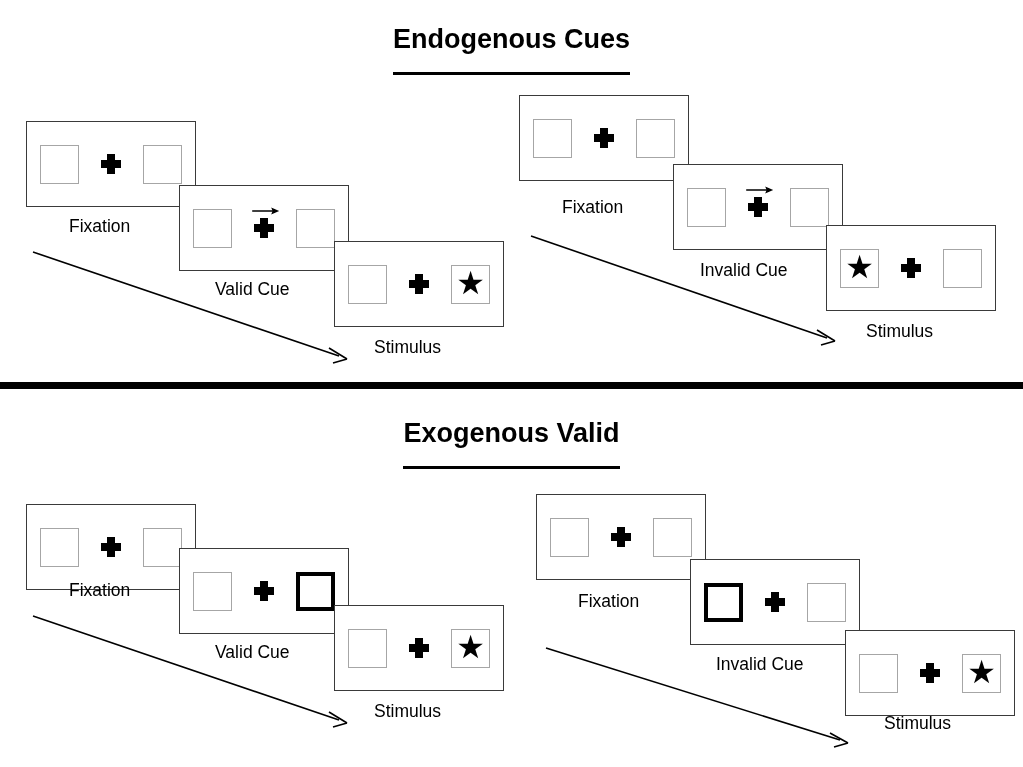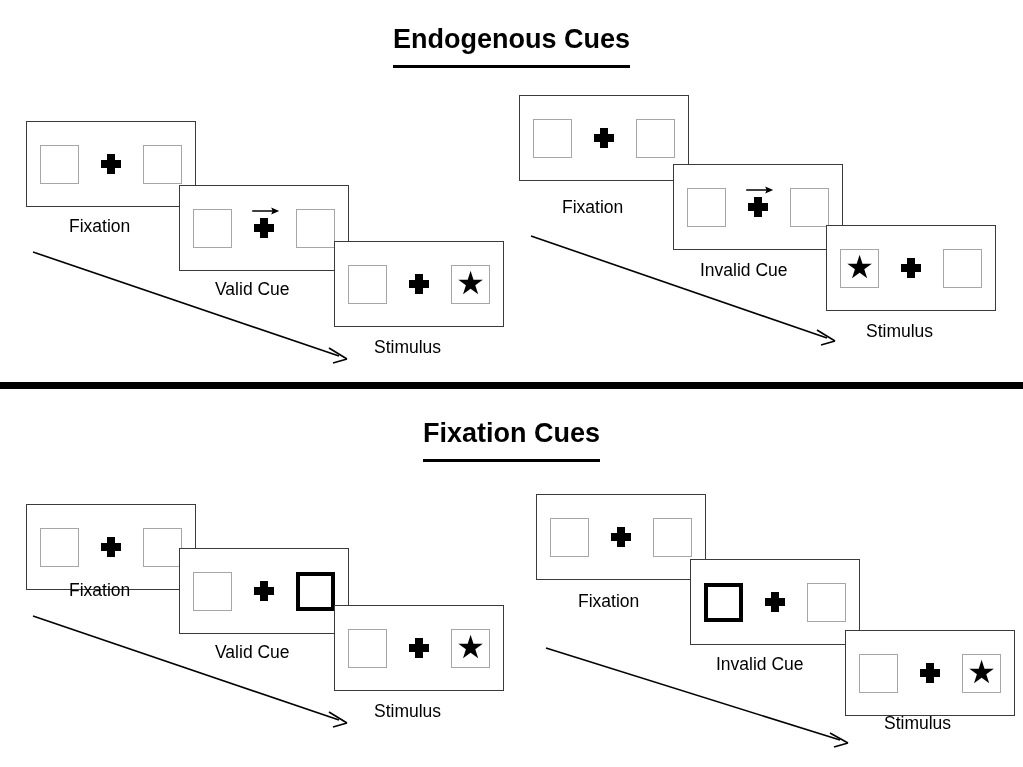--- a/index.html
+++ b/index.html
@@ -21,21 +21,21 @@
     position: absolute;
     width: 100%;
     left: 0;
     text-align: center;
     font-size: 27px;
     font-weight: bold;
     letter-spacing: 0px;
   }
   .section-title span {
     border-bottom: 3px solid #000;
-    padding-bottom: 11px;
+    padding-bottom: 18px;
   }
   #title-endogenous { top: 24px; }
   #title-exogenous  { top: 418px; }
 
   
   .divider {
     position: absolute;
     left: 0;
     width: 1023px;
     height: 7px;
@@ -236,21 +236,21 @@
 <div class="caption" style="left:866px; top:321px;">Stimulus</div>
 
 <svg class="time-arrow" style="left:525px; top:228px;" width="325" height="125" viewBox="0 0 325 125">
   <line x1="6" y1="8" x2="302" y2="110" stroke="#000" stroke-width="1.6"></line>
   <path d="M310 113 L292 102 M310 113 L296 117" stroke="#000" stroke-width="1.6" fill="none"></path>
 </svg>
 
 <div class="divider"></div>
 
 <div class="section-title" id="title-exogenous">
-  <span>Fixation Cues</span>
+  <span>Exogenous Valid</span>
 </div>
 
 <div class="panel" style="left:26px; top:504px; width:170px; height:86px;">
   <div class="panel-inner">
     <div class="sq"></div>
     <div class="gap-l"></div>
     <div class="cross">
       <div class="bar-h"></div>
         <div class="bar-v"></div>
     </div>

